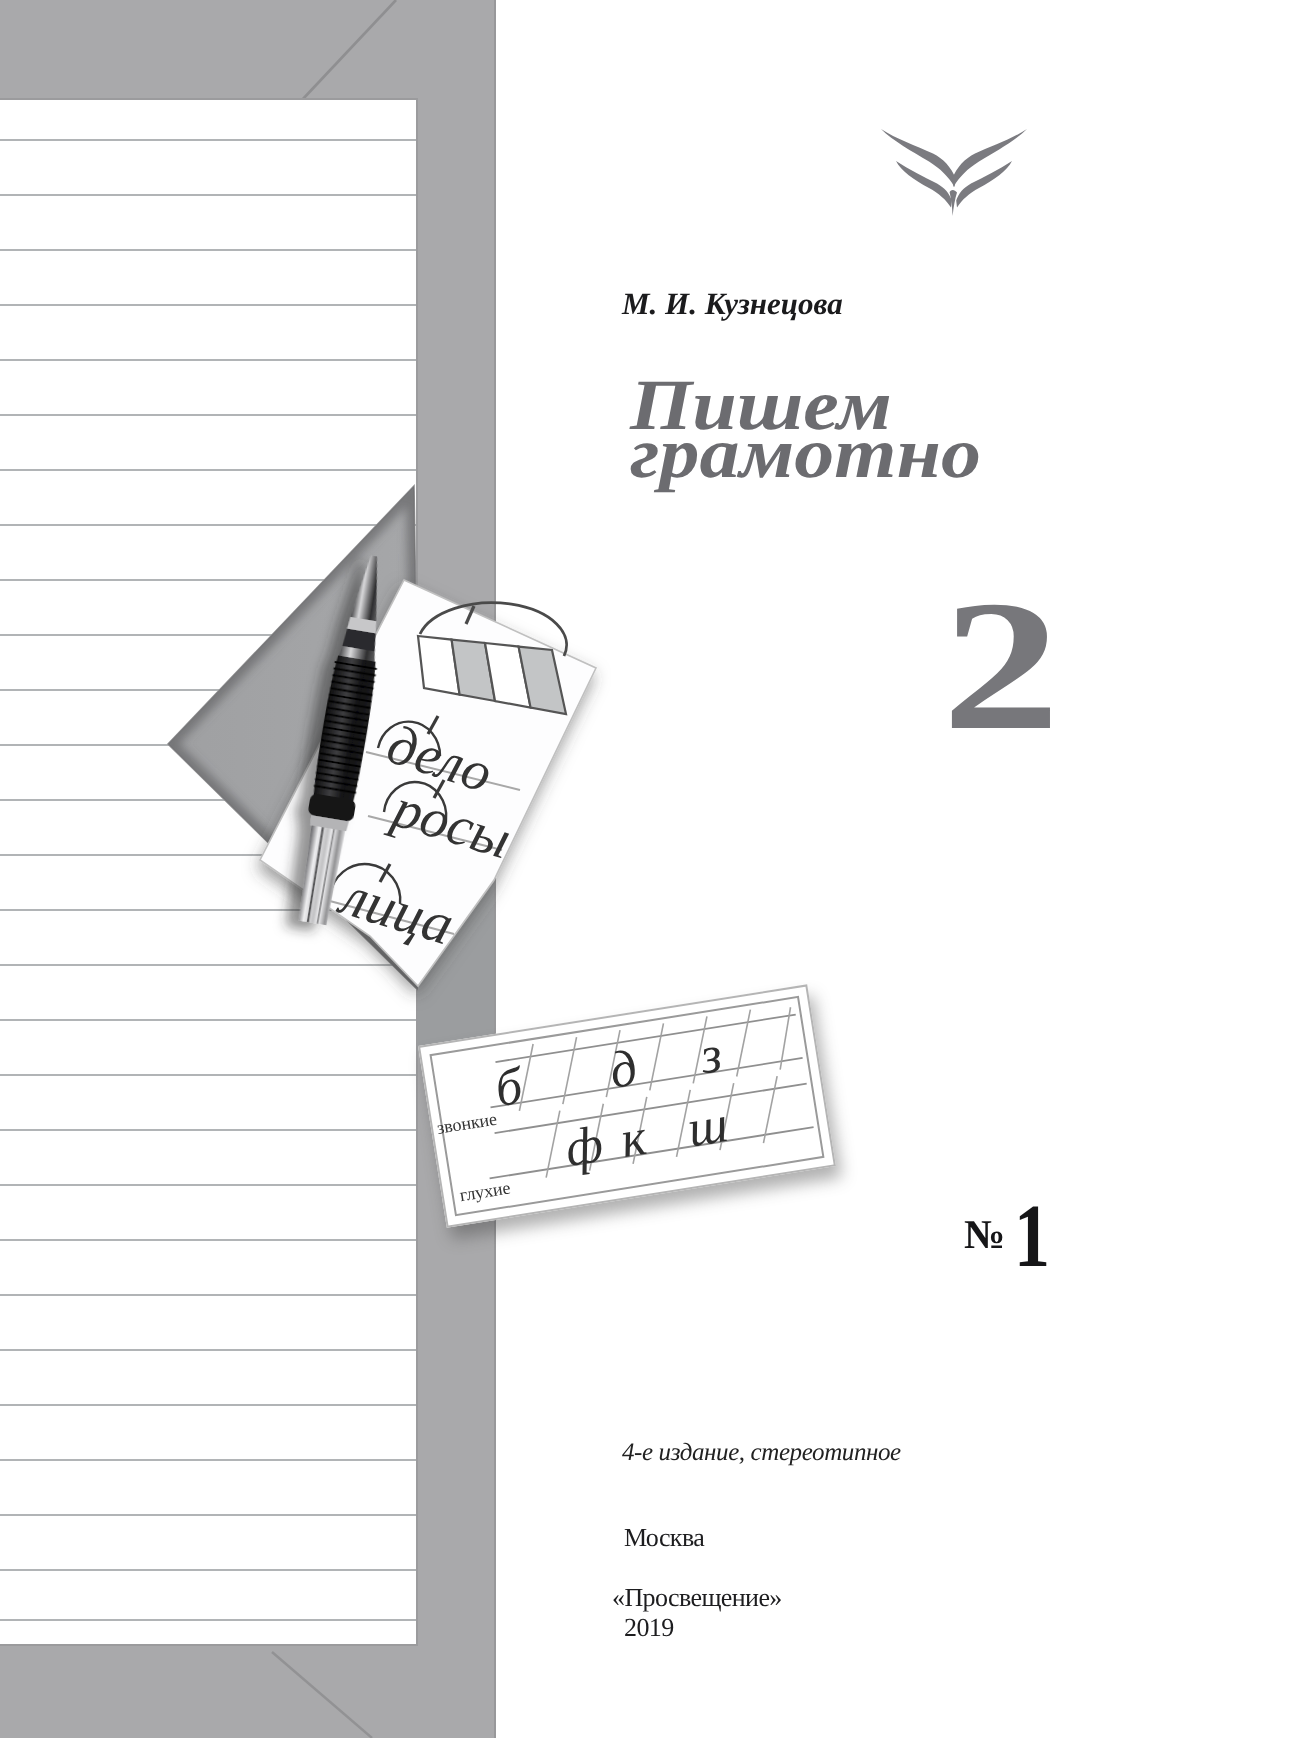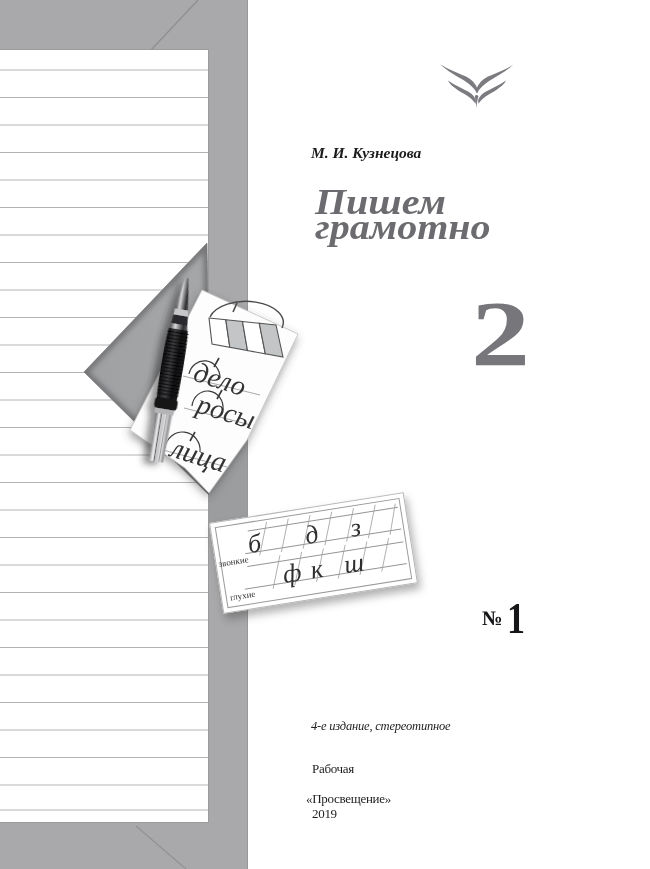--- a/index.html
+++ b/index.html
@@ -235,18 +235,18 @@
 
 
 
   <div class="abs" style="left:482px;top:607px;font-family:'Liberation Serif',serif;font-weight:bold;font-size:20.5px;color:#161618;">№</div>
 
   <div class="abs" style="left:507px;top:592px;font-family:'Liberation Serif',serif;font-weight:bold;font-size:45px;color:#161618;"><span style="display:inline-block;transform:scaleX(0.8);transform-origin:0 0;">1</span></div>
 
   <div class="abs" style="left:311px;top:719px;font-family:'Liberation Serif',serif;font-style:italic;font-size:12.5px;letter-spacing:-0.2px;color:#222;text-align:center;">4-е издание, стереотипное</div>
 
   <div class="abs" style="left:306px;top:762px;font-family:'Liberation Serif',serif;font-size:13px;letter-spacing:-0.3px;line-height:14.2px;color:#1d1d1f;">
-    <div style="margin-left:6px;">Рабочая</div>
+    <div style="margin-left:6px;">Москва</div>
     <div style="margin-top:16px;">«Просвещение»</div>
     <div style="margin-left:6px;margin-top:1px;">2019</div>
   </div>
 
 </div>
 
 </body></html>

